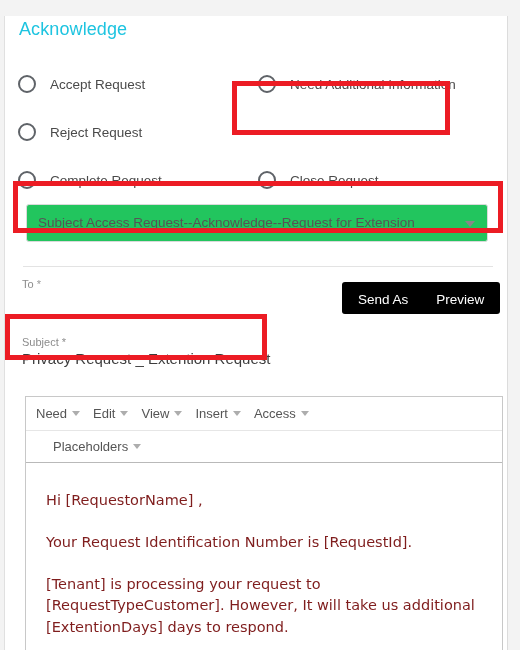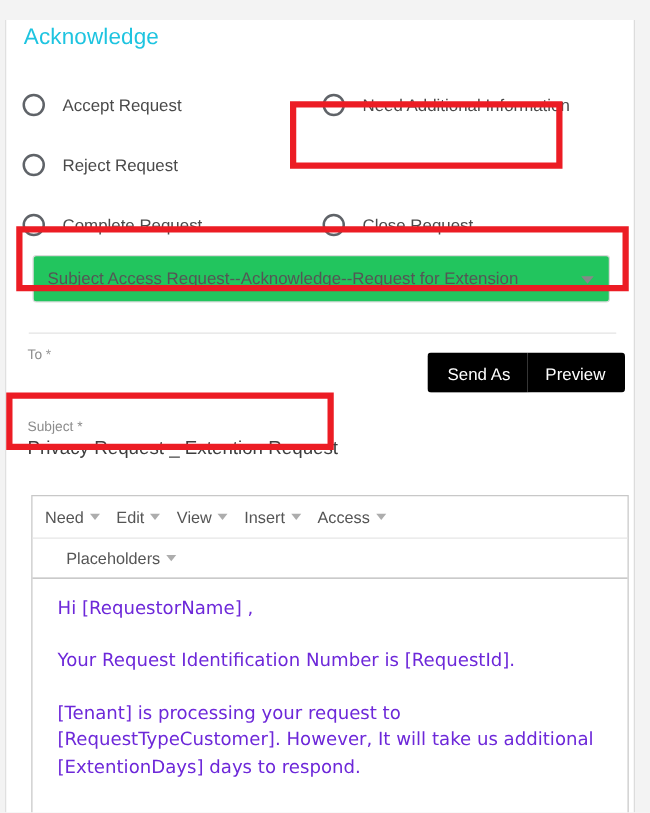--- a/index.html
+++ b/index.html
@@ -250,24 +250,24 @@
     align-items: center;
     height: 32px;
     padding-left: 27px;
     border-bottom: 1px solid #b9b9b9;
     box-sizing: border-box;
   }
   .editor-body {
     padding: 14px 20px 0 20px;
   }
   .editor-body p {
-    margin: 0 0 20px 0;
+    margin: 13px 0 20px 0;
     font-size: 14.5px;
     line-height: 1.5;
-    color: #6d28d9;
+    color: #7f1d1d;
     font-family: "DejaVu Sans", sans-serif;
   }
 
   
   .annot {
     position: absolute;
     border: 5px solid #ec1c24;
     box-sizing: border-box;
     pointer-events: none;
     z-index: 30;

